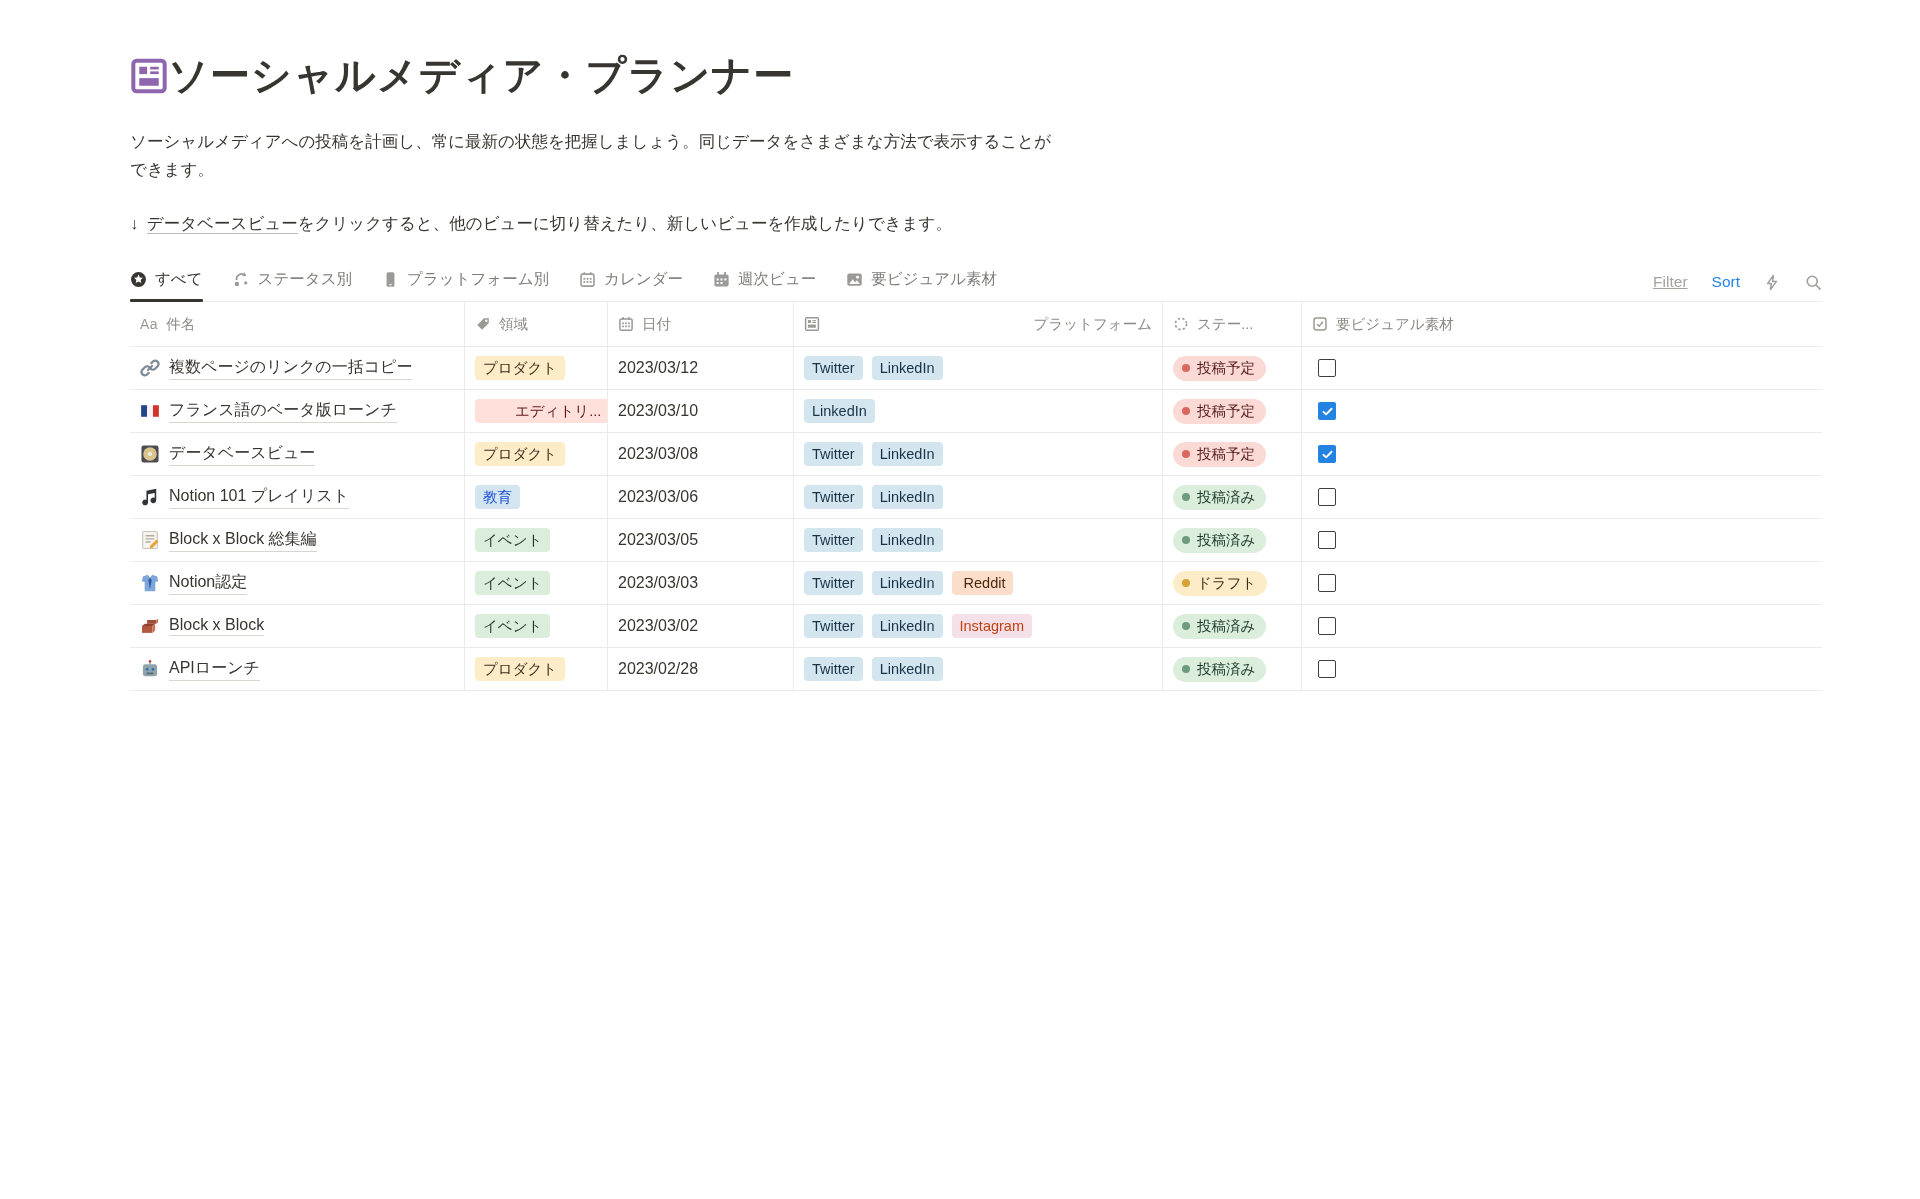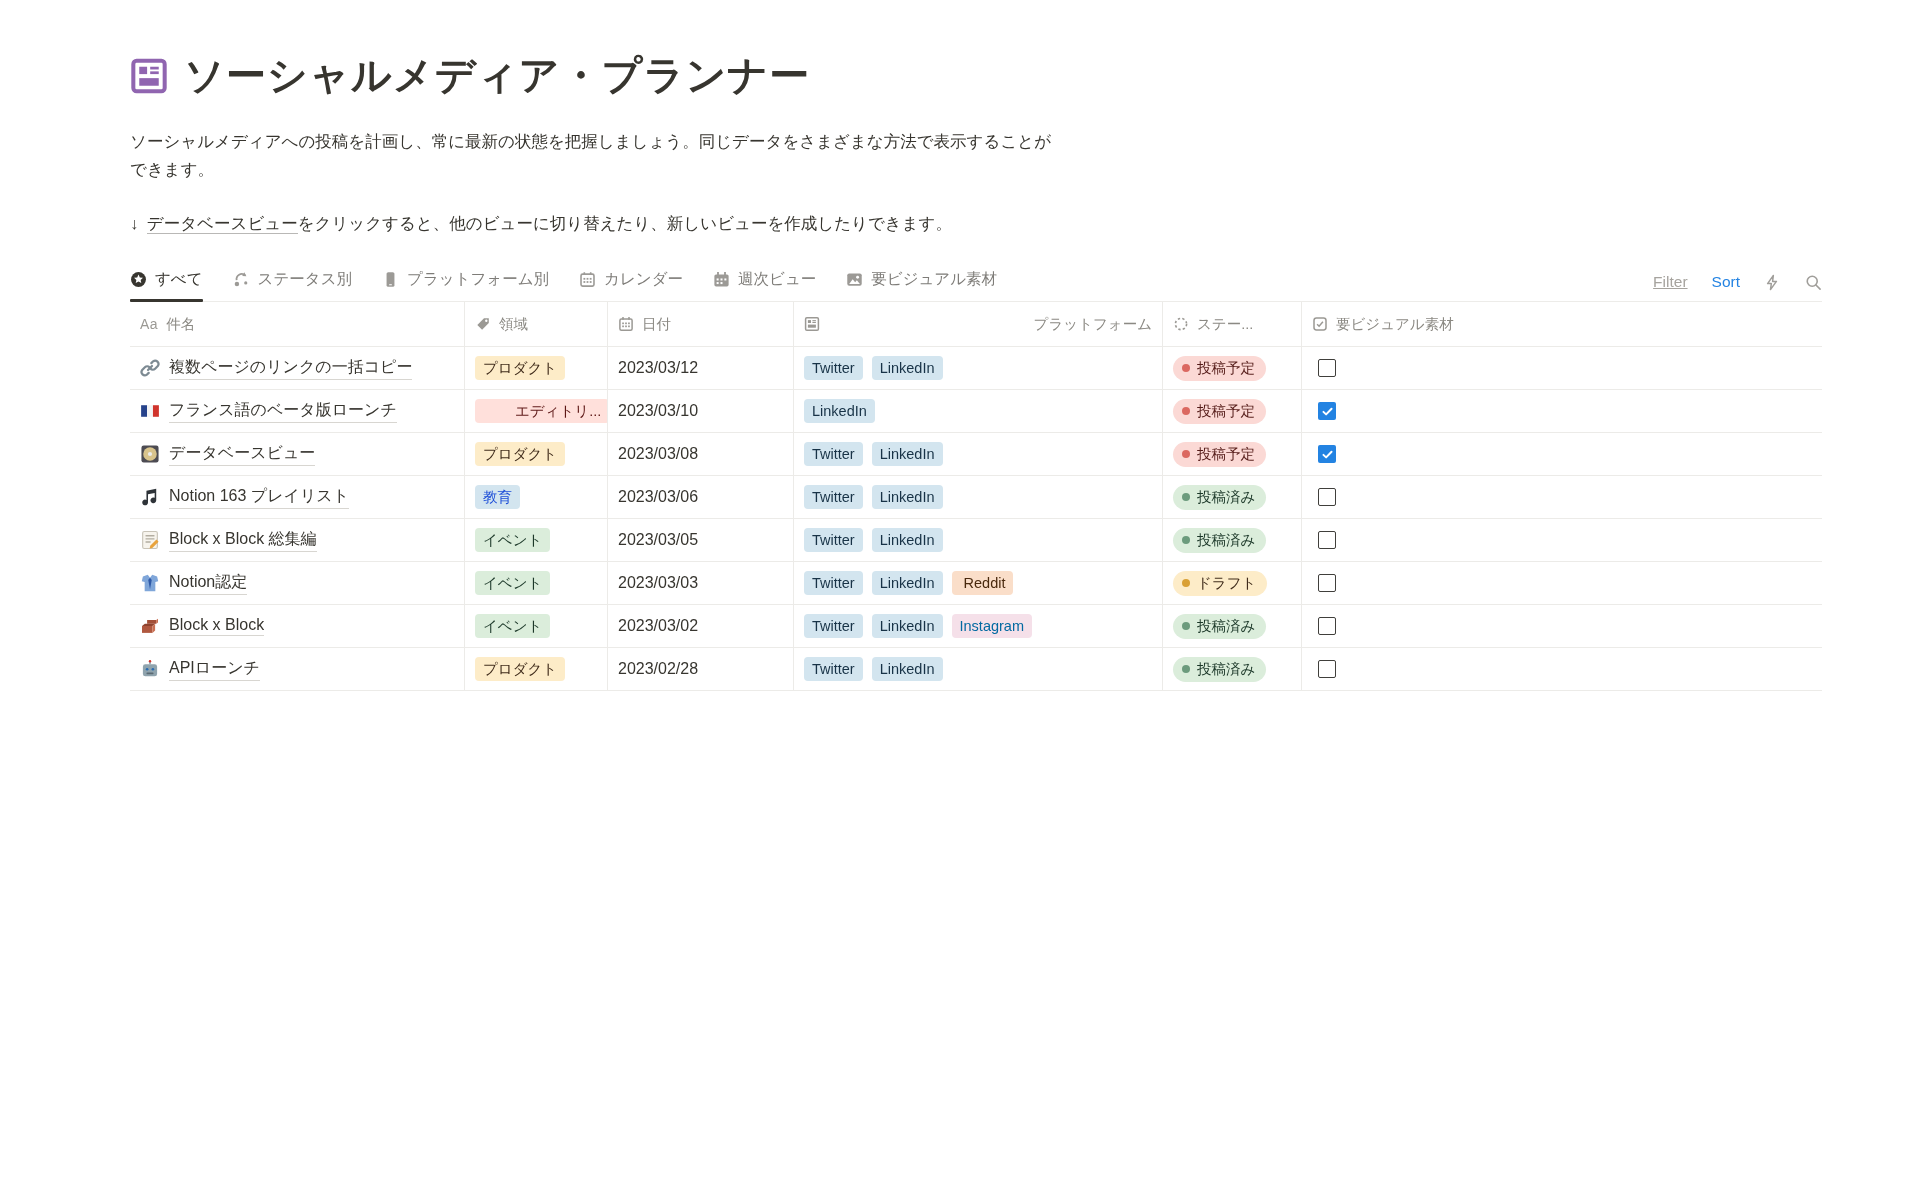--- a/index.html
+++ b/index.html
@@ -4,21 +4,21 @@
 <style>
   * { box-sizing: border-box; }
   html,body { margin:0; padding:0; }
   body {
     width:1920px; height:1199px; background:#ffffff; overflow:hidden;
     font-family:"Liberation Sans","DejaVu Sans",sans-serif; color:#37352F;
   }
   .page { position:absolute; left:130px; top:48px; width:1692px; }
 
   
-  .title-row { display:flex; align-items:center; gap:16px; }
+  .title-row { display:flex; align-items:center; gap:0; }
   .page-icon { width:38px; height:38px; flex:none; }
   h1.page-title { margin:0; font-size:40px; font-weight:700; letter-spacing:1px; }
 
   .description { margin:24px 0 0 0; font-size:16.5px; line-height:28px; max-width:1020px; }
   .description span { display:block; }
 
   .callout { margin-top:28px; font-size:16.5px; line-height:24px; }
   .callout .arrow { margin-right:4px; }
   .callout .db-link { border-bottom:1.5px solid rgba(55,53,47,.35); padding-bottom:1px; cursor:pointer; }
 
@@ -350,21 +350,21 @@
           </div>
         </div>
       </div>
       <div class="tr">
         <div class="td" style="width: 335px;">
           <span class="row-emoji">
             <svg viewBox="0 0 18 18" width="20" height="20">
               <path fill="#2E3338" d="M14.6 1.6 5.8 3.3v8.3a2.6 2.6 0 1 0 1.4 2.3V6.6l6-1.2v4.3a2.6 2.6 0 1 0 1.4 2.3z"></path>
             </svg>
           </span>
-          <span class="row-title">Notion 163 プレイリスト</span>
+          <span class="row-title">Notion 101 プレイリスト</span>
         </div>
         <div class="td" style="width: 143px;">
           <span class="chip" style="background: rgb(211, 229, 239); color: #1d4ed8;">教育</span>
         </div>
         <div class="td" style="width: 186px;">
           <span class="date-text">2023/03/06</span>
         </div>
         <div class="td platform-cell" style="width: 369px;">
           <span class="chip" style="background: rgb(211, 229, 239); color: rgb(24, 51, 71);">Twitter</span>
           <span class="chip" style="background: rgb(211, 229, 239); color: rgb(24, 51, 71);">LinkedIn</span>
@@ -458,21 +458,21 @@
         </div>
         <div class="td" style="width: 143px;">
           <span class="chip" style="background: rgb(219, 237, 219); color: rgb(28, 56, 41);">イベント</span>
         </div>
         <div class="td" style="width: 186px;">
           <span class="date-text">2023/03/02</span>
         </div>
         <div class="td platform-cell" style="width: 369px;">
           <span class="chip" style="background: rgb(211, 229, 239); color: rgb(24, 51, 71);">Twitter</span>
           <span class="chip" style="background: rgb(211, 229, 239); color: rgb(24, 51, 71);">LinkedIn</span>
-          <span class="chip" style="background: rgb(245, 224, 233); color: #0369a1;">Instagram</span>
+          <span class="chip" style="background: rgb(245, 224, 233); color: #c2410c;">Instagram</span>
         </div>
         <div class="td" style="width: 139px;">
           <span class="pill" style="background: rgb(219, 237, 219); color: rgb(28, 56, 41);">
             <span class="dot" style="background: rgb(108, 155, 125);"></span>
             <span>投稿済み</span>
           </span>
         </div>
         <div class="td" style="width: 520px;">
           <div class="checkbox"></div>
         </div>

